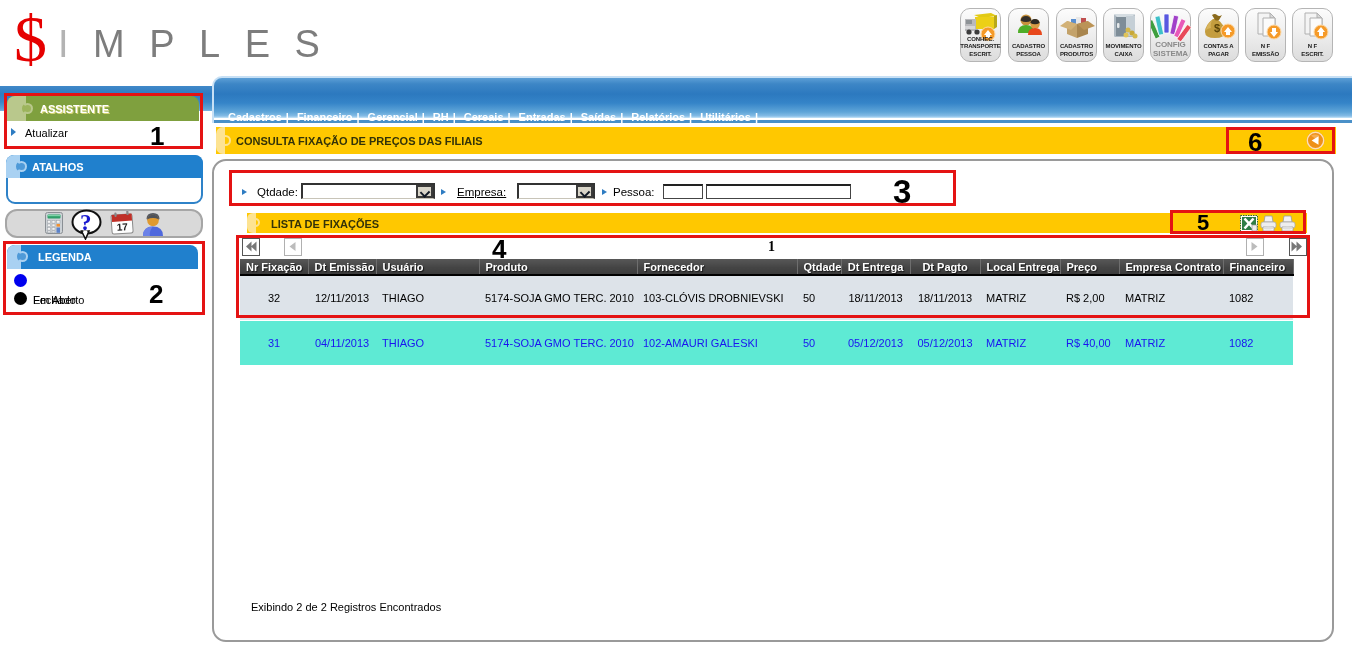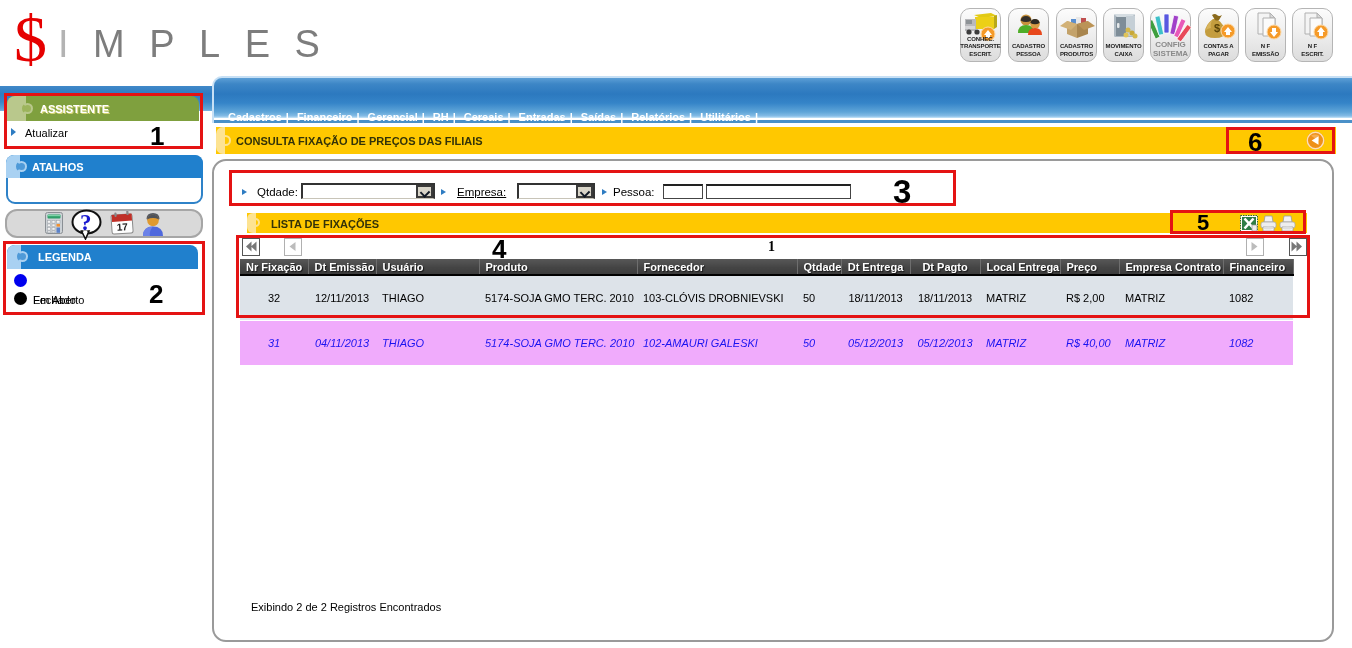--- a/index.html
+++ b/index.html
@@ -73,21 +73,21 @@
 
 
 .pbtn { position:absolute; top:238px; width:18px; height:18px; background:#fff; }
 .pbtn svg { position:absolute; left:0; top:0; }
 
 
 #tbl { left:240px; top:259px; width:1053px; border-collapse:collapse; table-layout:fixed; font-size:11px; }
 #tbl th { background:linear-gradient(180deg,#585858 0%,#454545 55%,#3c3c3c 100%); color:#fff; font-weight:bold; height:16px; padding:0 6px; border-right:1px solid #6e6e6e; border-bottom:2px solid #000; white-space:nowrap; overflow:hidden; text-shadow:1px 1px 1px #161616; }
 #tbl td { height:17px; padding:16px 6px; border-bottom:1px solid #fff; white-space:nowrap; overflow:hidden; }
 #tbl tr.r1 td { background:#dde3e9; color:#000; }
-#tbl tr.r2 td { background:#f0abfc; color:#1a13f0;font-style:italic; }
+#tbl tr.r2 td { background:#5eead4; color:#1a13f0; }
 .al { text-align:left; } .ac { text-align:center;margin-left:20px; } .ar { text-align:left; }
 
 #exibindo { left:251px; top:601px; font-size:11px; color:#000; }
 
 
 .rbox { position:absolute; border:3.5px solid #e41313; }
 .rnum { position:absolute; font-weight:bold; color:#000; font-size:26px; font-family:"Liberation Sans", sans-serif; }
 </style>
 </head>
 <body>

